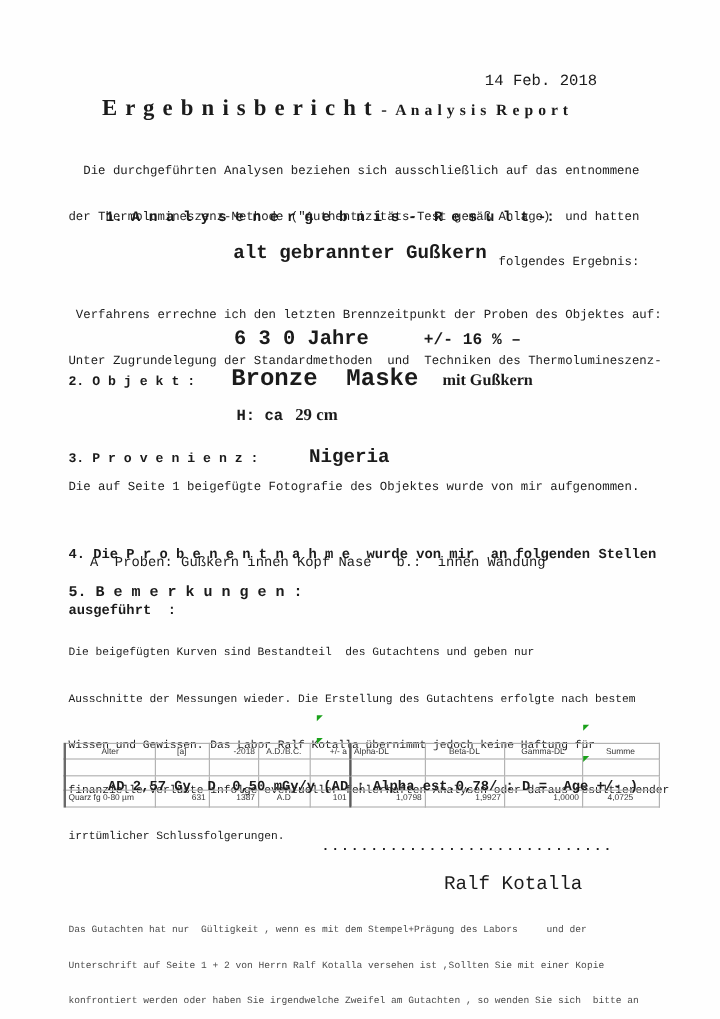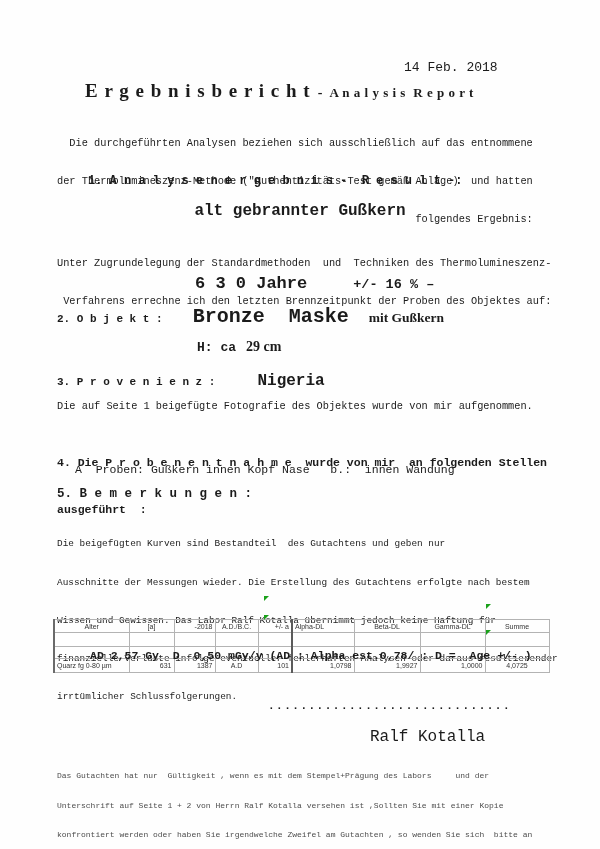--- a/index.html
+++ b/index.html
@@ -80,22 +80,22 @@
     <div>Die durchgeführten Analysen beziehen sich ausschließlich auf das entnommene</div>
     <div>der Thermolumineszenz-Methode ("Authentizitäts-Test gemäß Anlage)  und hatten</div>
     <div>folgendes Ergebnis:</div>
   </div>
 
   <div class="abs s1-heading b mono">1. A n a l y s e n e r g e b n i s -  R e s u l t -:</div>
 
   <div class="abs result-line b mono">alt gebrannter Gußkern</div>
 
   <div class="abs method body-text">
+    <div>Verfahrens errechne ich den letzten Brennzeitpunkt der Proben des Objektes auf:</div>
     <div>Unter Zugrundelegung der Standardmethoden  und  Techniken des Thermolumineszenz-</div>
-    <div>Verfahrens errechne ich den letzten Brennzeitpunkt der Proben des Objektes auf:</div>
   </div>
 
   <div class="abs age-row">
     <span class="age b" style="white-space:pre;">6 3 0 Jahre</span>
     <span class="tol b" style="white-space:pre;">+/- 16 % –</span>
   </div>
 
   <div class="abs s2-row">
     <span class="s2-label b" style="white-space:pre;">2. O b j e k t :</span>
     <span class="object b" style="white-space:pre;">Bronze  Maske</span>

